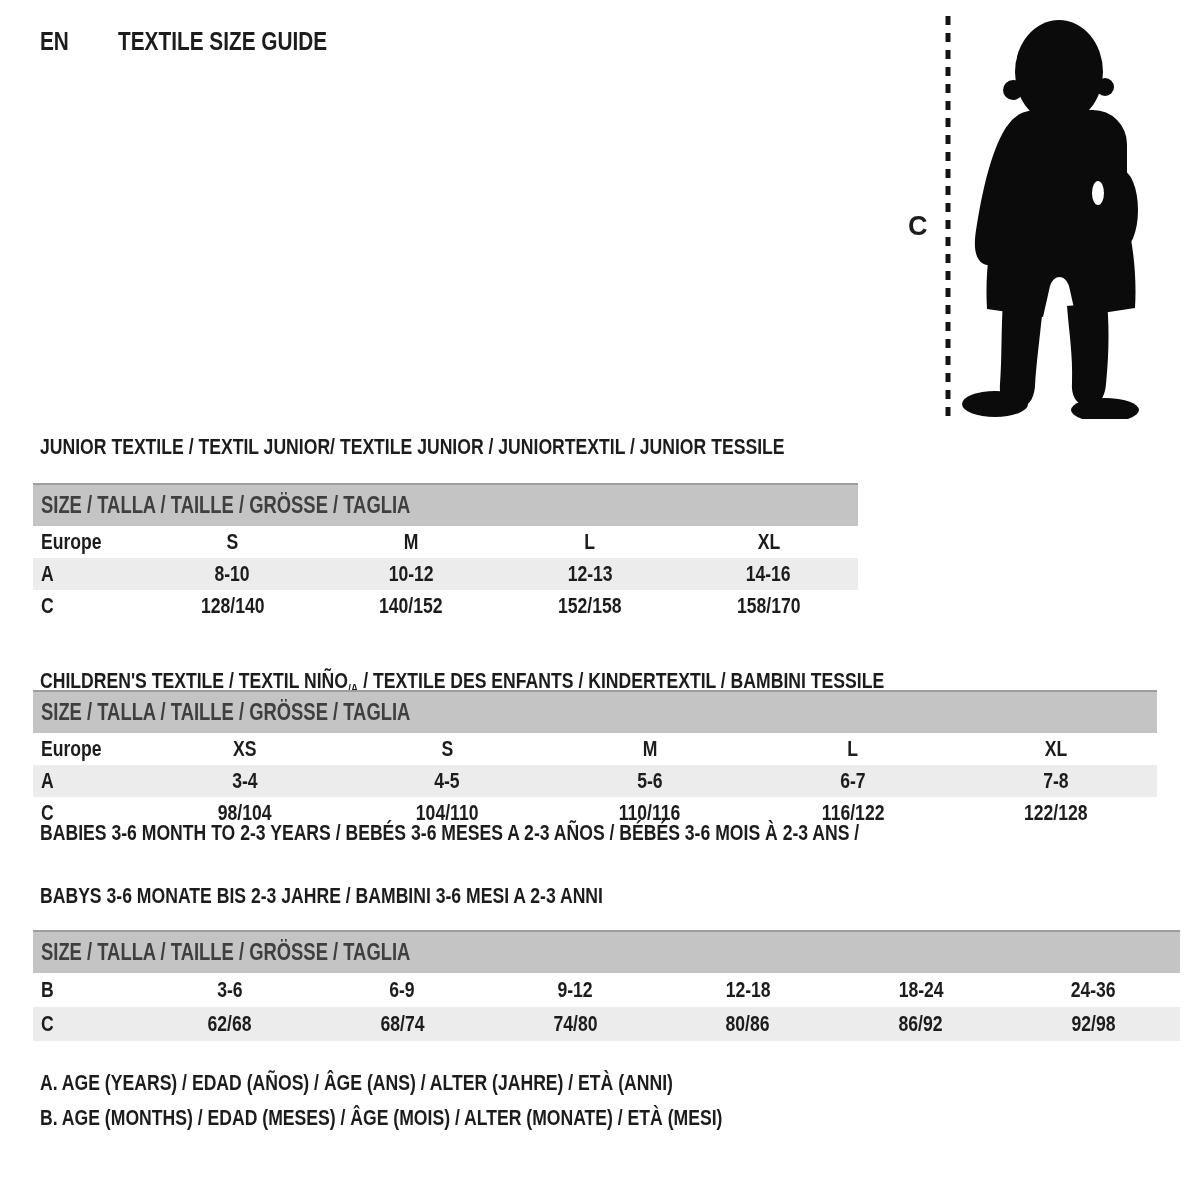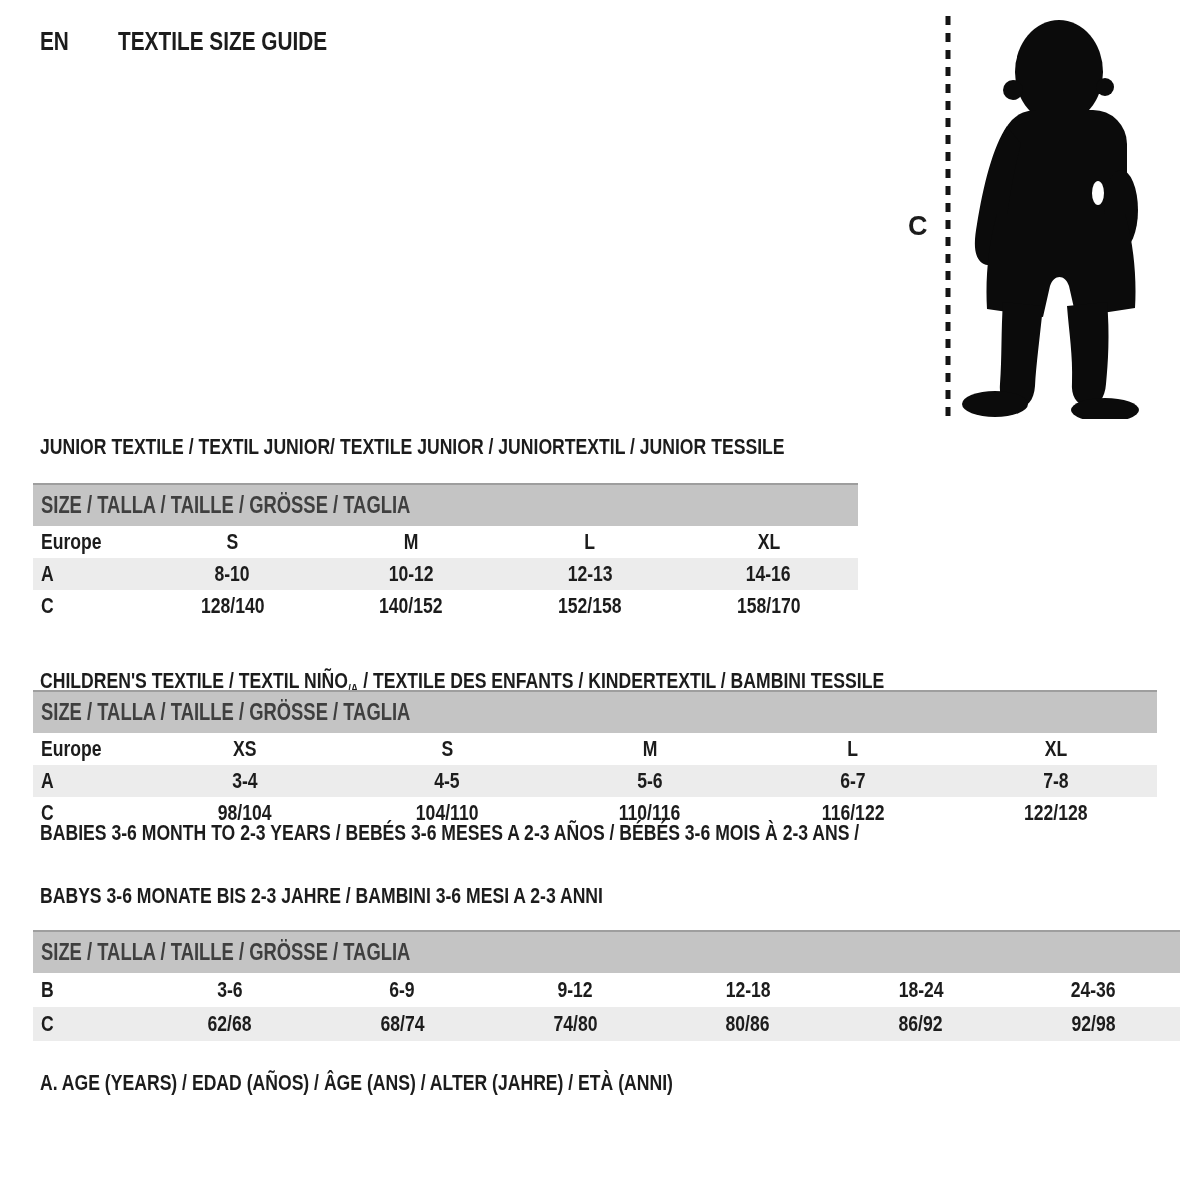--- a/index.html
+++ b/index.html
@@ -177,15 +177,18 @@
             <div class="td"><span class="cx">92/98</span></div>
           </div>
         </div>
       </section>
     </main>
 
   <footer class="notes" id="notes">
       <div class="note">
         <span class="cl">A. AGE (YEARS) / EDAD (AÑOS) / ÂGE (ANS) / ALTER (JAHRE) / ETÀ (ANNI)</span>
       </div>
+      <div class="note">
+        <span class="cl">B. AGE (MONTHS) / EDAD (MESES) / ÂGE (MOIS) / ALTER (MONATE) / ETÀ (MESI)</span>
+      </div>
     </footer>
 
 </div>
 
 </body></html>

